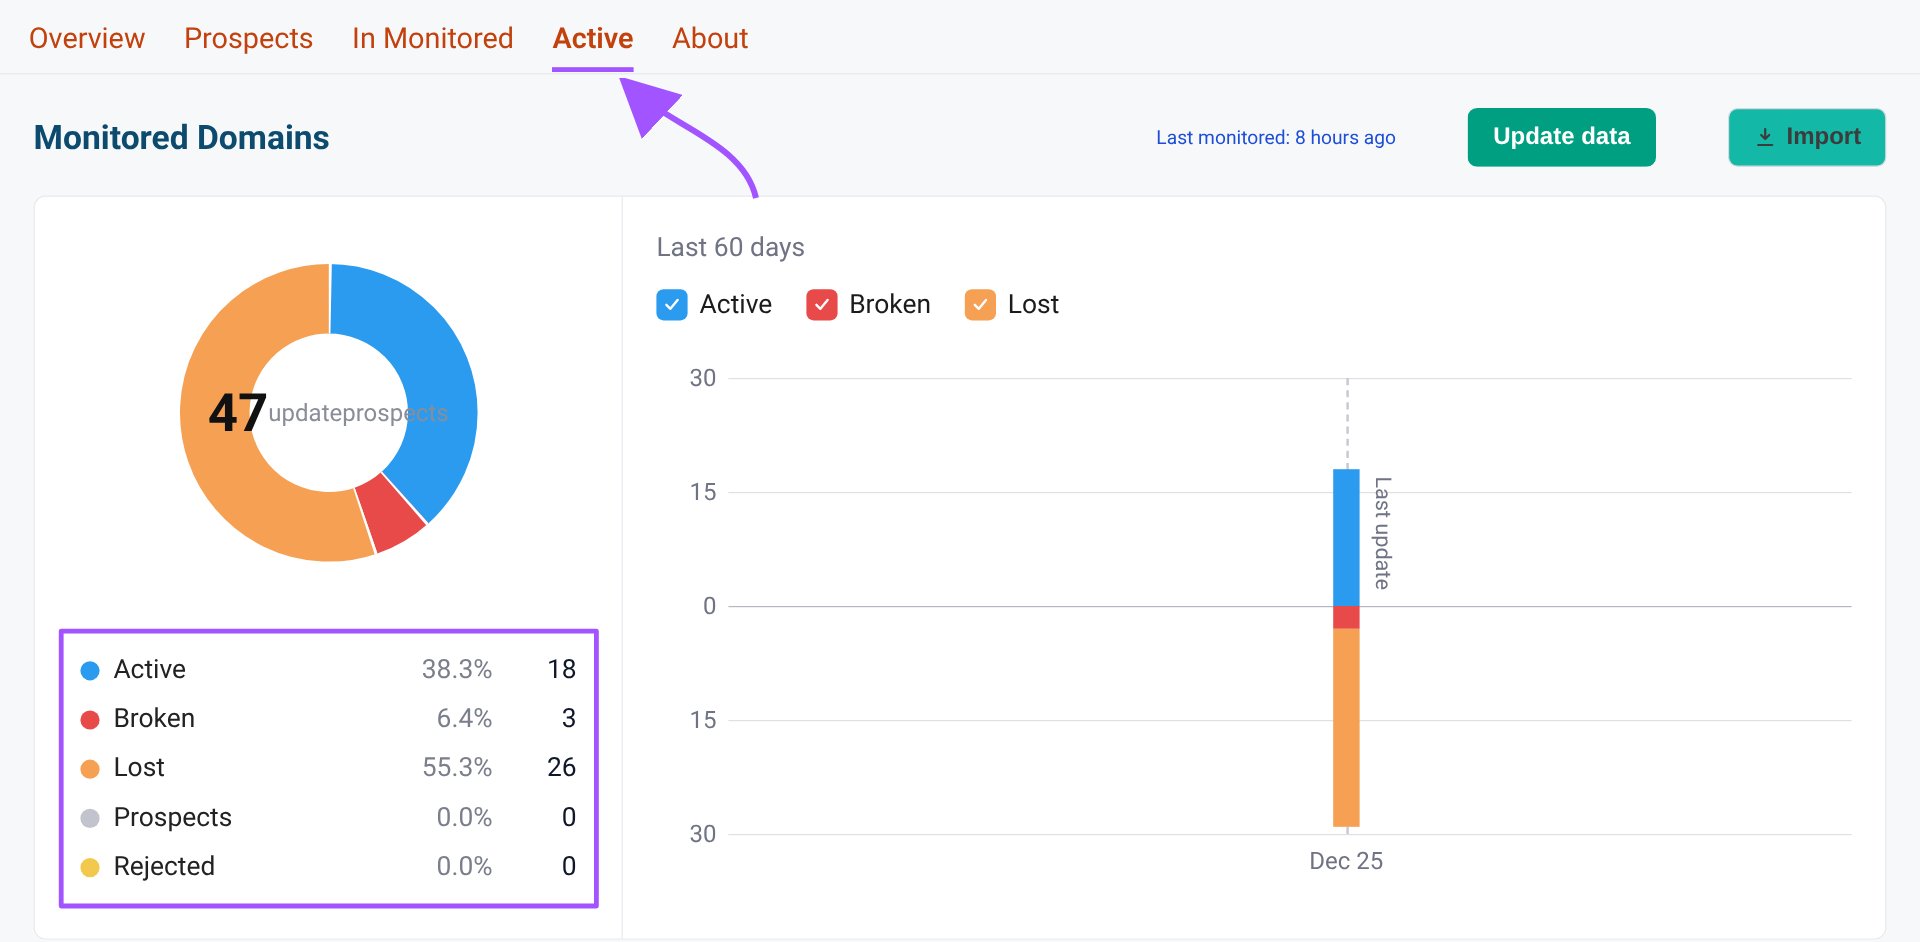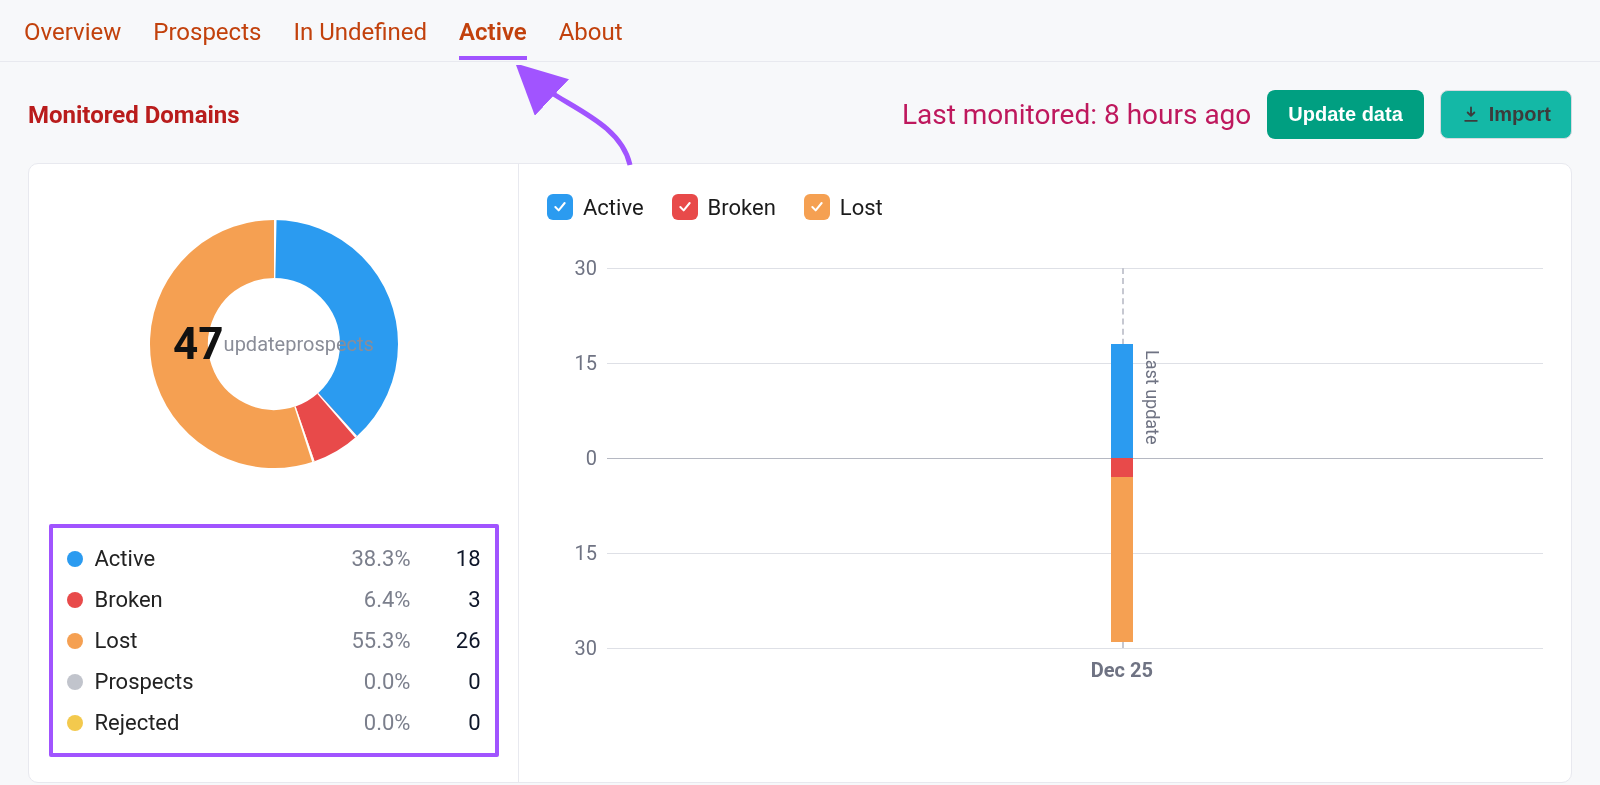--- a/index.html
+++ b/index.html
@@ -41,43 +41,44 @@
   }
 
   
   .header {
     display: flex;
     align-items: center;
     justify-content: space-between;
     padding: 28px 28px 24px 28px;
   }
   .page-title {
-    font-size: 24px;
+    font-size: 28px;
     font-weight: 700;
-    color: #b91c1c;
+    color: #0c4a6e;
   }
   .header-right {
     display: flex;
     align-items: center;
     gap: 16px;
   }
   .last-monitored {
-    font-size: 28px;
-    color: #be185d;
+    font-size: 16px;
+    color: #1d4ed8;
   }
   .btn {
     display: inline-flex;
     align-items: center;
     gap: 8px;
     font-size: 20px;
     font-weight: 600;
     padding: 12px 20px;
     border-radius: 8px;
     cursor: pointer;
     border: 1px solid transparent;
+    margin-left: 44px;
   }
   .btn-primary { background: #009f81; color: #fff; }
   .btn-secondary { background: #14b8a6; color: #3c3c3c; border: 1px solid #d7d9df; }
 
   
   .card {
     margin: 0 28px;
     background: #fff;
     border: 1px solid #e8e9ef;
     border-radius: 10px;
@@ -209,30 +210,29 @@
     position: absolute;
     writing-mode: vertical-rl;
     font-size: 18px;
     color: #6f7383;
   }
   .xlabel {
     position: absolute;
     font-size: 20px;
     color: #6f7383;
     transform: translateX(-50%);
-    font-weight: bold;
   }
 </style>
 </head>
 <body>
 
 <div class="tabs">
   <div class="tab">Overview</div>
   <div class="tab">Prospects</div>
-  <div class="tab">In Undefined</div>
+  <div class="tab">In Monitored</div>
   <div class="tab active">Active</div>
   <div class="tab">About</div>
 </div>
 
 <svg class="annotation-arrow" width="160" height="110">
   <defs>
     <marker id="ah" markerWidth="10" markerHeight="10" refX="6" refY="5" orient="auto">
       <path d="M0,0 L10,5 L0,10 Z" fill="#a154ff"></path>
     </marker>
   </defs>
@@ -308,20 +308,21 @@
       <div class="legend-row">
         <span class="legend-dot" style="background:#f3c94d"></span>
         <span class="legend-label">Rejected</span>
         <span class="legend-pct">0.0%</span>
         <span class="legend-count">0</span>
       </div>
     </div>
   </div>
 
   <div class="card-right">
+    <div class="subtitle">Last 60 days</div>
 
     <div class="chart-legend">
       <div class="chart-legend-item">
         <span class="legend-check" style="background:#2b9bf0">
           <svg viewBox="0 0 24 24">
               <path d="M5 12l5 5 9-11" stroke="#fff" stroke-width="3" fill="none" stroke-linecap="round" stroke-linejoin="round"></path>
             </svg>
         </span>
         <span>Active</span>
       </div>

